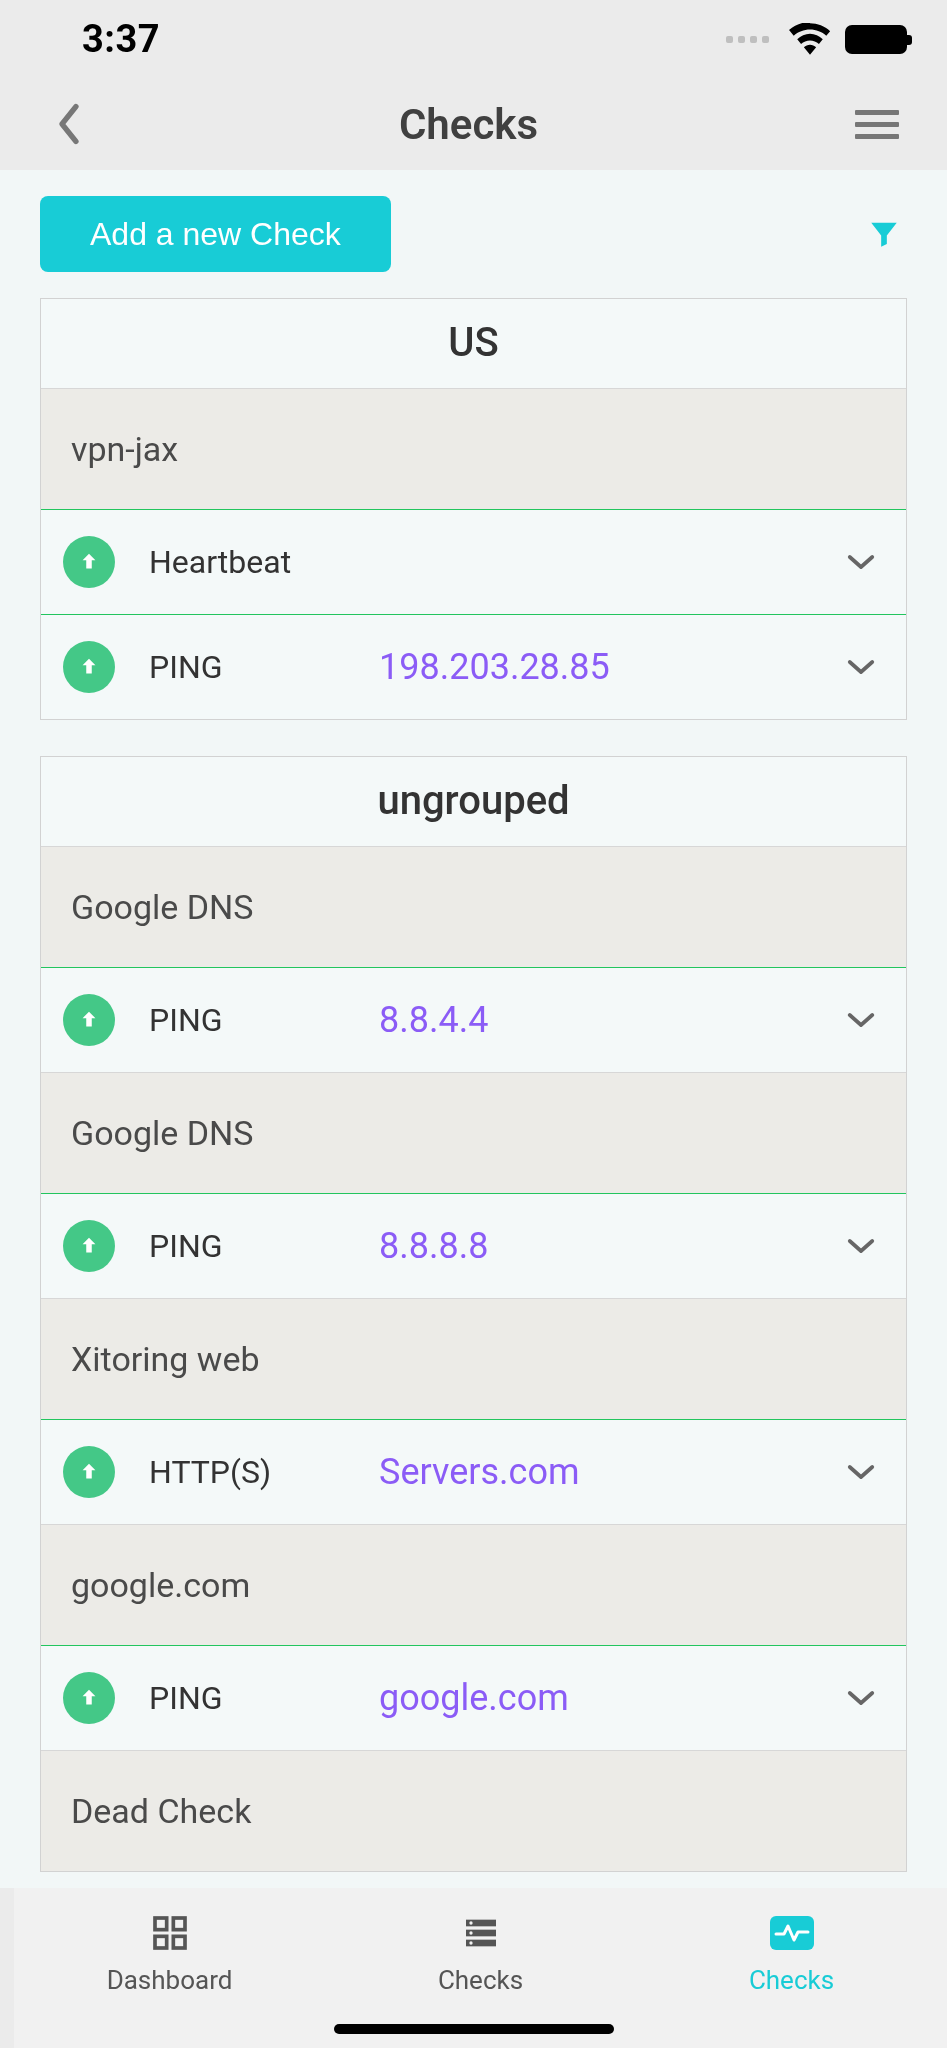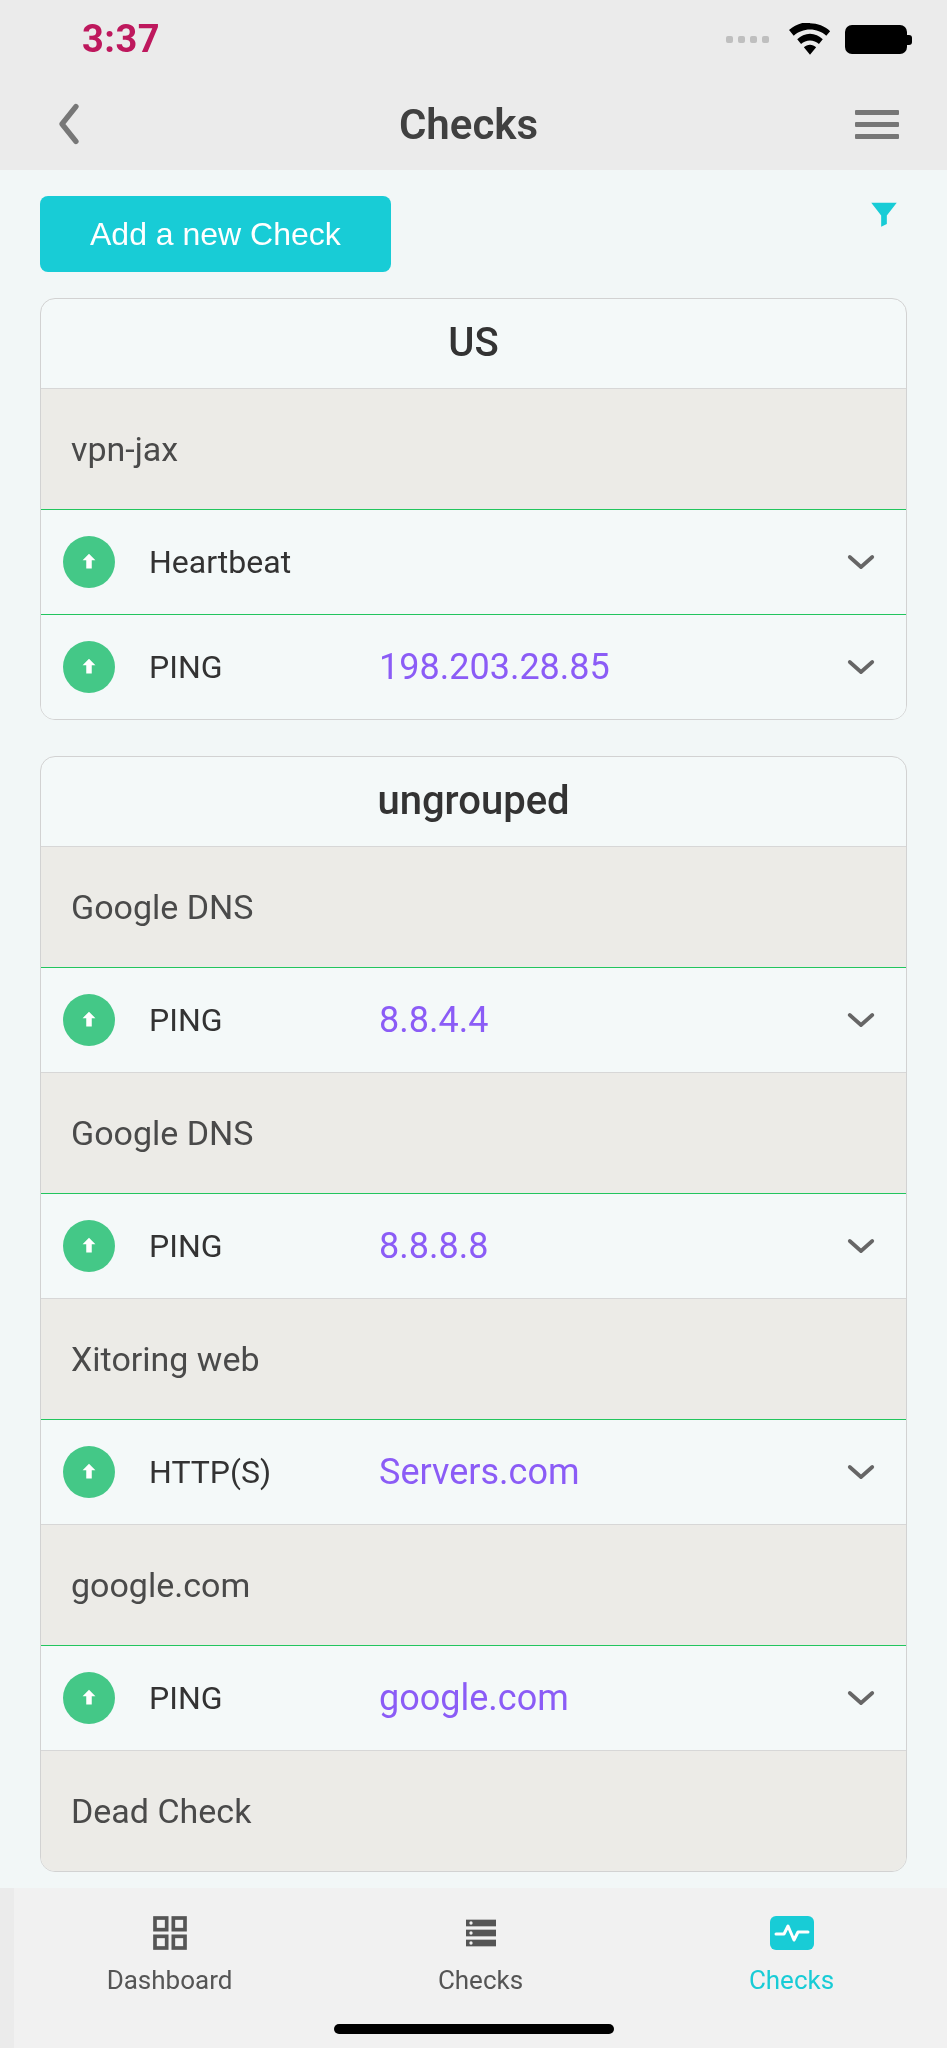--- a/index.html
+++ b/index.html
@@ -16,21 +16,21 @@
     height: 78px;
     display: flex;
     align-items: center;
     justify-content: space-between;
     padding: 0 40px 0 82px;
   }
   .status-time {
     font-size: 38px;
     font-weight: 700;
     letter-spacing: 0.5px;
-    color: #be185d;
+    color: #000000;
   }
   .status-right {
     display: flex;
     align-items: center;
     gap: 14px;
   }
   .dots {
     display: flex;
     gap: 5px;
     margin-right: 6px;
@@ -80,40 +80,40 @@
   }
 
   
   .content {
     background: #f2f7f7;
     height: calc(2048px - 78px - 92px - 160px);
     padding: 26px 40px 0 40px;
     overflow: hidden;
   }
   .top-actions {
-    display:flex; align-items:flex-start; justify-content:space-between;
+    display:flex; align-items:center; justify-content:space-between;
     margin-bottom: 26px;
   }
   .add-btn {
     background: #18ccd6;
     color: #fff;
     font-size: 32px;
     font-weight: 500;
     border: none;
     border-radius: 8px;
     height: 76px;
     padding: 0 50px;
     cursor: pointer;
   }
   .filter-icon { color:#18ccd6; padding-right:6px; }
   .filter-icon svg { width:34px; height:36px; display:block; }
 
   .group-card {
     border: 1px solid #d2d2d2;
-    border-radius: 15px;
+    border-radius: 0;
     background: #f4f9f9;
     margin-bottom: 36px;
     overflow: hidden;
   }
   .group-title {
     text-align: center;
     font-size: 40px;
     font-weight: 500;
     color: #333;
     padding: 20px 0 22px 0;

